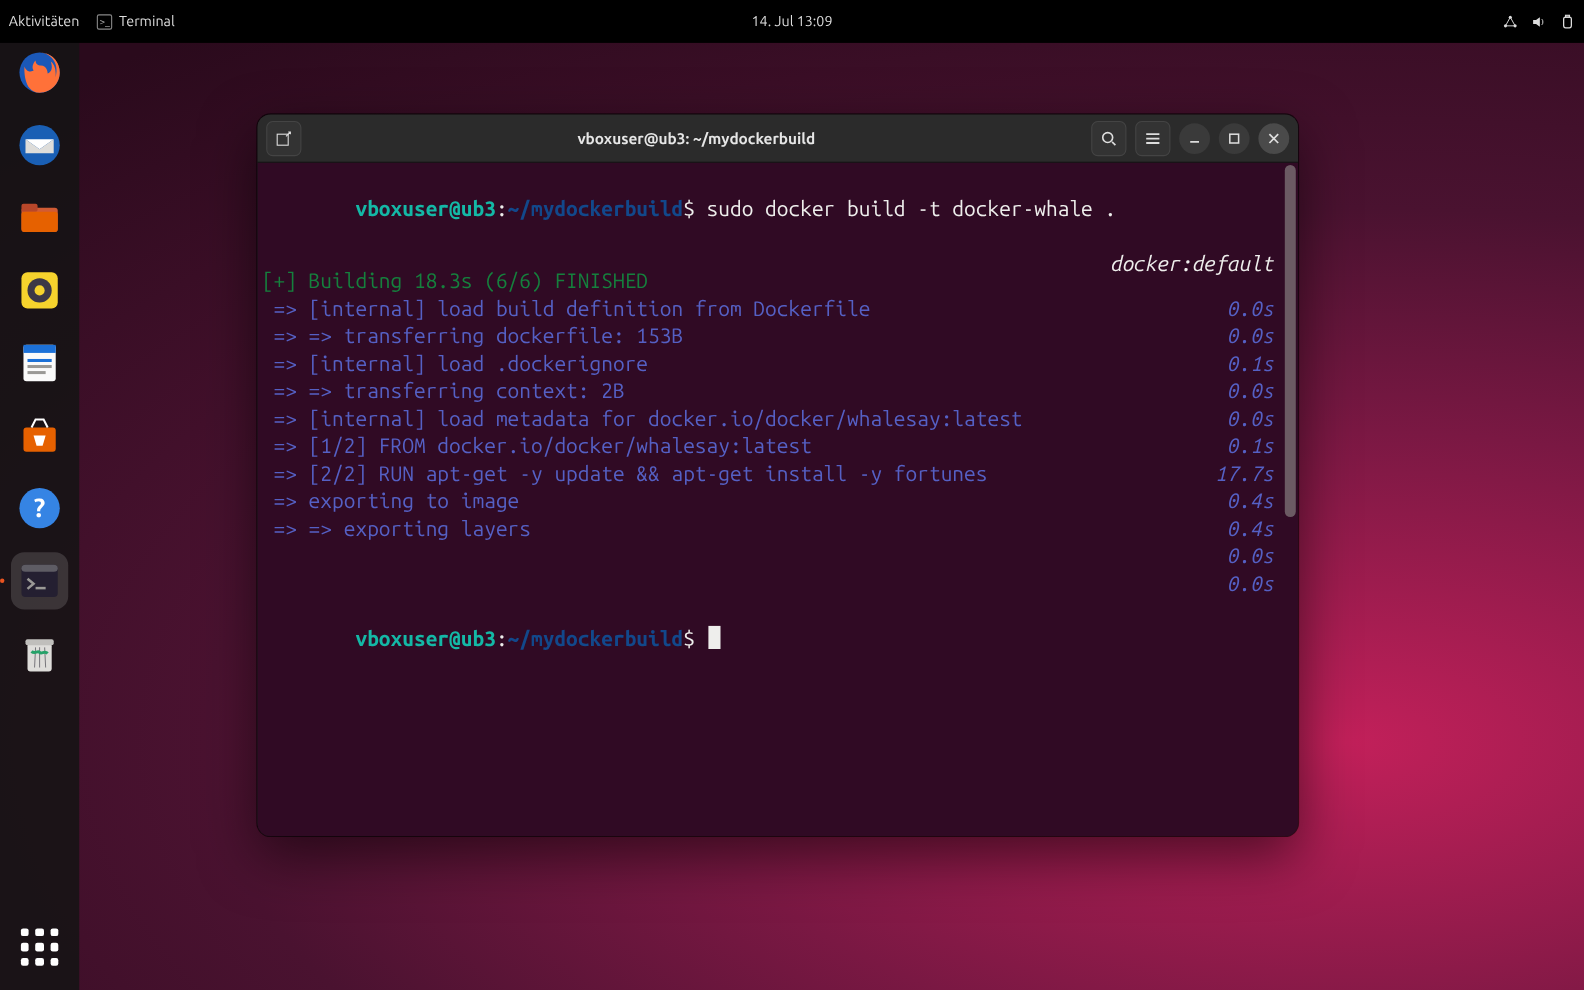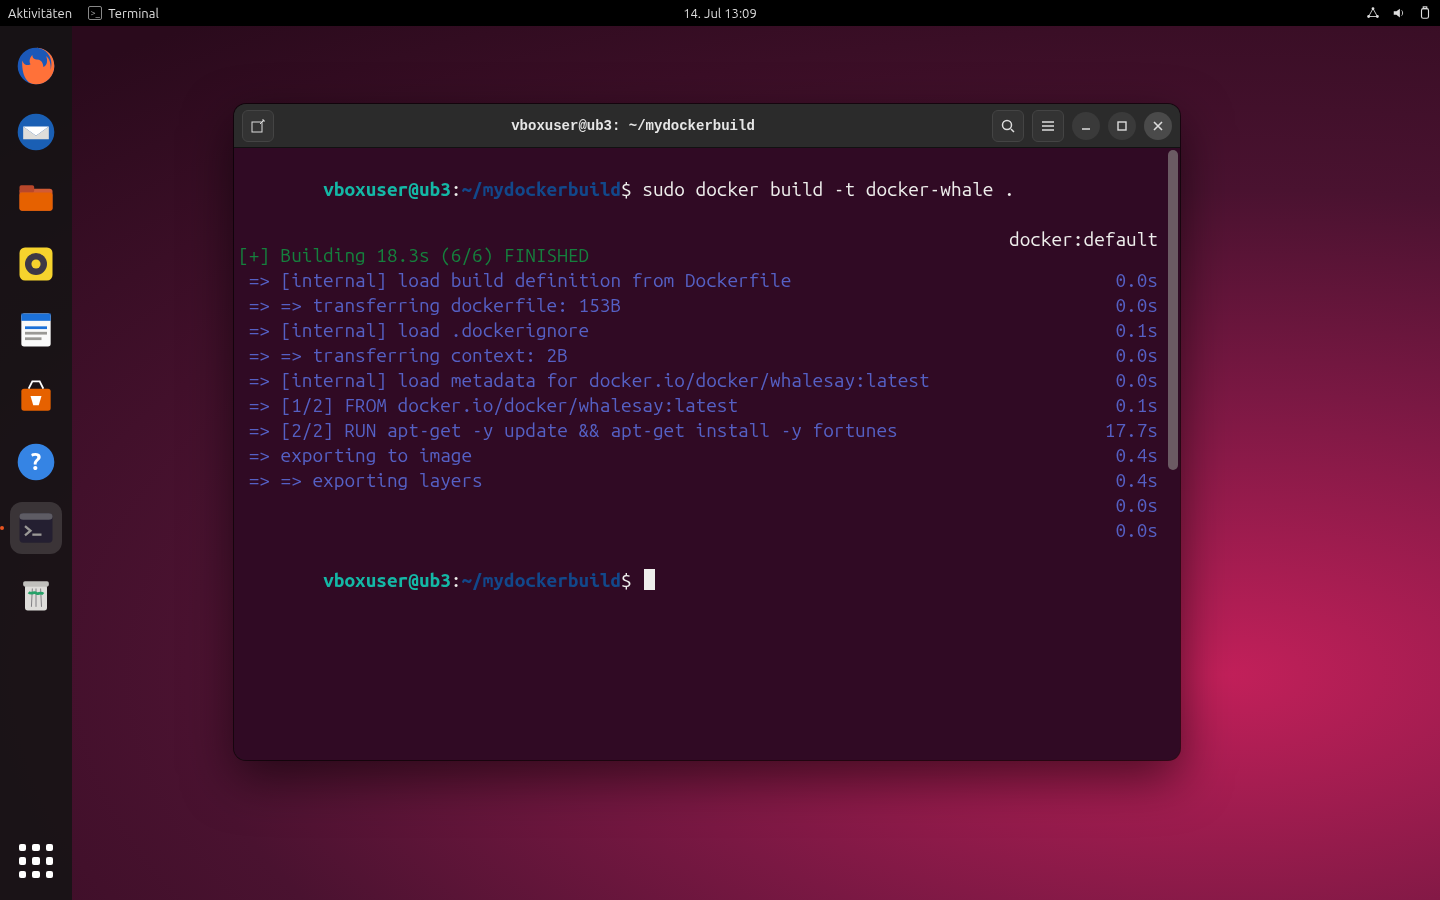--- a/index.html
+++ b/index.html
@@ -4,21 +4,21 @@
 <style>
   * { box-sizing: border-box; margin: 0; padding: 0; }
   html, body { width: 1440px; height: 900px; overflow: hidden; font-family: "Ubuntu", "Cantarell", sans-serif; }
   body {
     background: radial-gradient(ellipse 120% 90% at 85% 75%, #c2205a 0%, #7a1843 35%, #4a1230 60%, #2a0a1c 100%);
     position: relative;
   }
 
   
   .topbar {
-    position: absolute; top: 0; left: 0; right: 0; height: 26px;
+    position: absolute; top: 0; left: 0; right: 0; height: 39px;
     background: #000; color: #ddd;
     display: flex; align-items: center; font-size: 13px;
     padding: 0 8px; z-index: 10;
   }
   .topbar .left  { display: flex; align-items: center; gap: 16px; }
   .topbar .task  { display: flex; align-items: center; gap: 6px; }
   .topbar .task-icon {
     display: inline-flex; align-items: center; justify-content: center;
     width: 14px; height: 14px; border: 1px solid #888; border-radius: 2px;
     font-size: 9px; color: #aaa;
@@ -65,38 +65,38 @@
     display: flex; align-items: center; padding: 0 8px; gap: 8px;
     color: #e6e6e6; font-size: 14px;
   }
   .tb-btn {
     width: 32px; height: 32px; border-radius: 6px;
     display: flex; align-items: center; justify-content: center;
     color: #ddd; border: 1px solid #444; background: #333;
   }
   .tb-btn.round { width: 28px; height: 28px; border-radius: 50%; border: none; background: #3a3a3a; }
   .tb-btn.round.close { background: #4a4a4a; }
-  .tb-title { flex: 1; text-align: center; font-weight: 600; font-family: Liberation Mono, monospace; }
+  .tb-title { flex: 1; text-align: center; font-weight: 600; }
   .tb-right { display: flex; align-items: center; gap: 8px; }
 
   .term-body {
     flex: 1; background: #300a24; position: relative;
     font-family: "Ubuntu Mono","DejaVu Sans Mono",monospace;
     font-size: 19px; line-height: 25px; color: #eeeeec;
     padding: 4px 8px 4px 4px; overflow: hidden;
   }
   .term-scroll {
     position: absolute; right: 2px; top: 2px; bottom: 2px; width: 10px;
     background: transparent;
   }
   .term-thumb { position: absolute; right: 0; top: 0; width: 10px; height: 320px; background: #6b5a63; border-radius: 5px; }
 
   .line { white-space: pre; display: flex; }
   .line .l { flex: 0 0 auto; }
-  .line .r { margin-left: auto; padding-right: 14px; }
+  .line .r { margin-left: auto; padding-right: 14px; font-style: italic; }
   .green  { color: #14b8a6; font-weight: bold; margin-top: 32px; }
   .blue   { color: #12488b; font-weight: bold; }
   .white  { color: #eeeeec; }
   .step   { color: #5560c4; }
   .head-r { color: #eeeeec; }
   .head-l { color: #15803d; margin-top: 16px; }
   .cursor {
     display: inline-block; width: 11px; height: 21px; background: #eeeeec;
     vertical-align: -3px; margin-left: 2px;
   }

